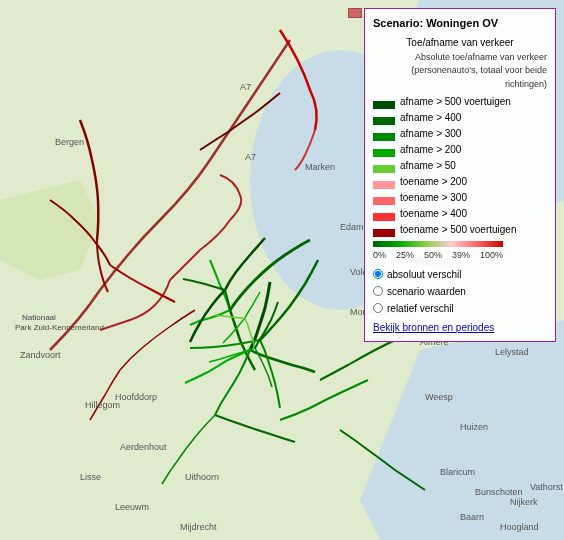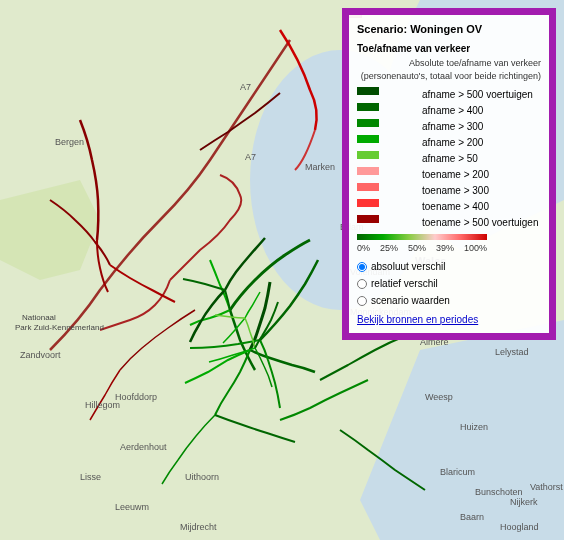--- a/index.html
+++ b/index.html
@@ -19,44 +19,44 @@
       position: absolute;
       top: 0; left: 0;
     }
 
     
     #legend {
       position: absolute;
       top: 8px;
       right: 8px;
       background: rgba(255,255,255,0.92);
-      border: 7px solid #a21caf;
+      border: 1px solid #a21caf;
       padding: 6px 8px;
-      width: 214px;
+      width: 192px;
       font-size: 10px;
       line-height: 1.5;
     }
 
     #legend .scenario-title {
       font-weight: bold;
       font-size: 11px;
       margin-bottom: 3px;
     }
 
     #legend .section-title {
-      font-weight: bold;
+      font-weight: normal;
       margin-top: 2px;
       margin-bottom: 1px;
+      text-align: center;
     }
 
     #legend .legend-item {
       display: flex;
-      align-items: flex-start;
+      align-items: flex-end;
       margin: 1px 0;
-      gap: 38px;
     }
 
     #legend .legend-color {
       width: 22px;
       height: 8px;
       margin-right: 5px;
       flex-shrink: 0;
     }
 
     .progress-bar-container {
@@ -292,25 +292,25 @@
 
     
     <div class="radio-group">
       <div id="radio-items">
           <div class="radio-item">
             <input type="radio" name="display-mode" checked="" style="">
             <span>absoluut verschil</span>
           </div>
           <div class="radio-item">
             <input type="radio" name="display-mode" style="">
-            <span>relatief verschil</span>
+            <span>scenario waarden</span>
           </div>
           <div class="radio-item">
             <input type="radio" name="display-mode" style="">
-            <span>scenario waarden</span>
+            <span>relatief verschil</span>
           </div>
         </div>
     </div>
 
     
     <a class="link-text" href="#">Bekijk bronnen en periodes</a>
   </div>
 
 </div>
 

